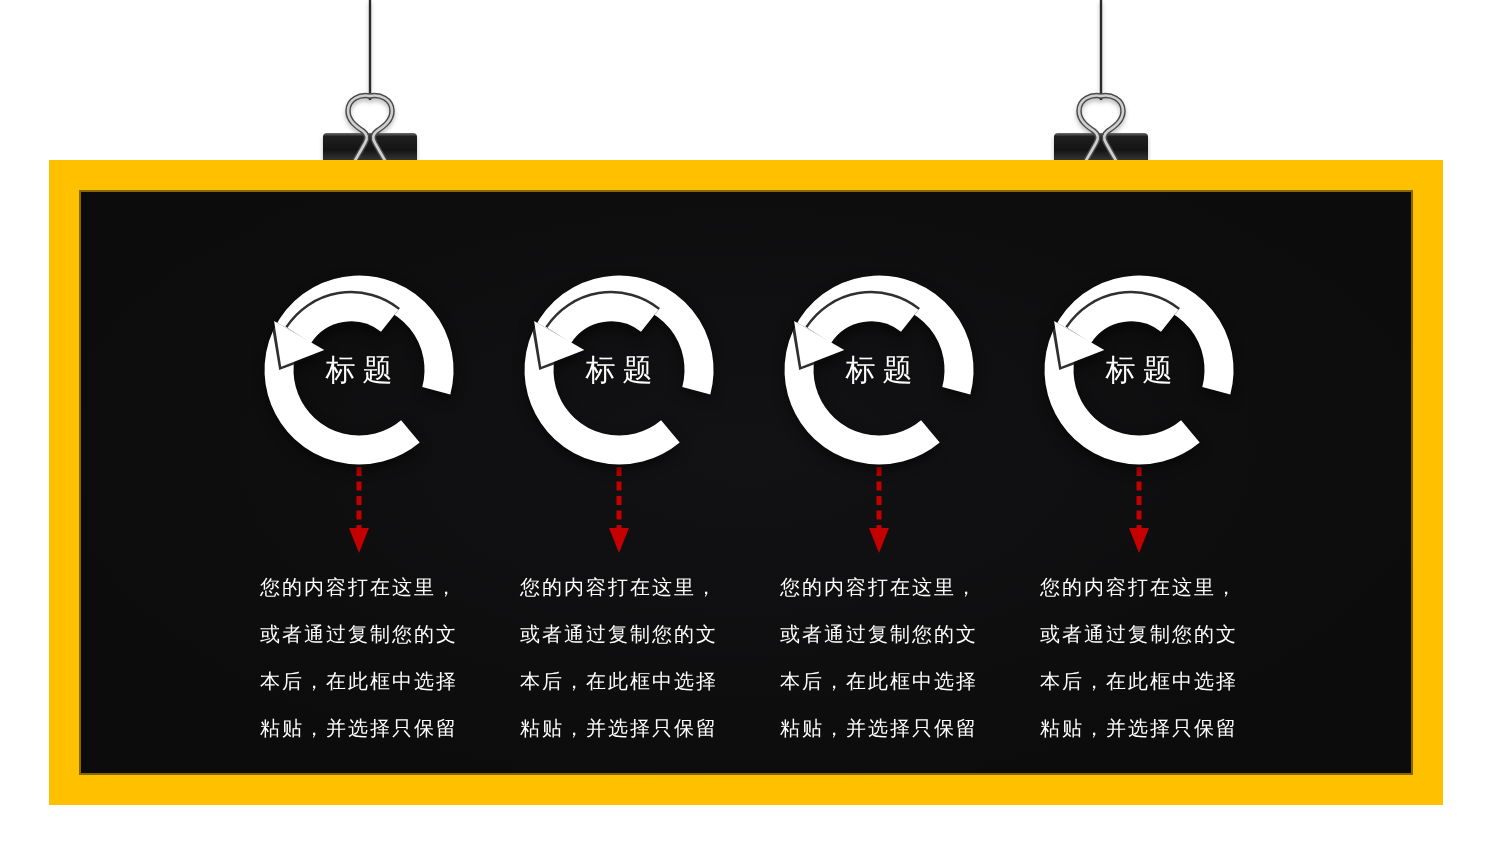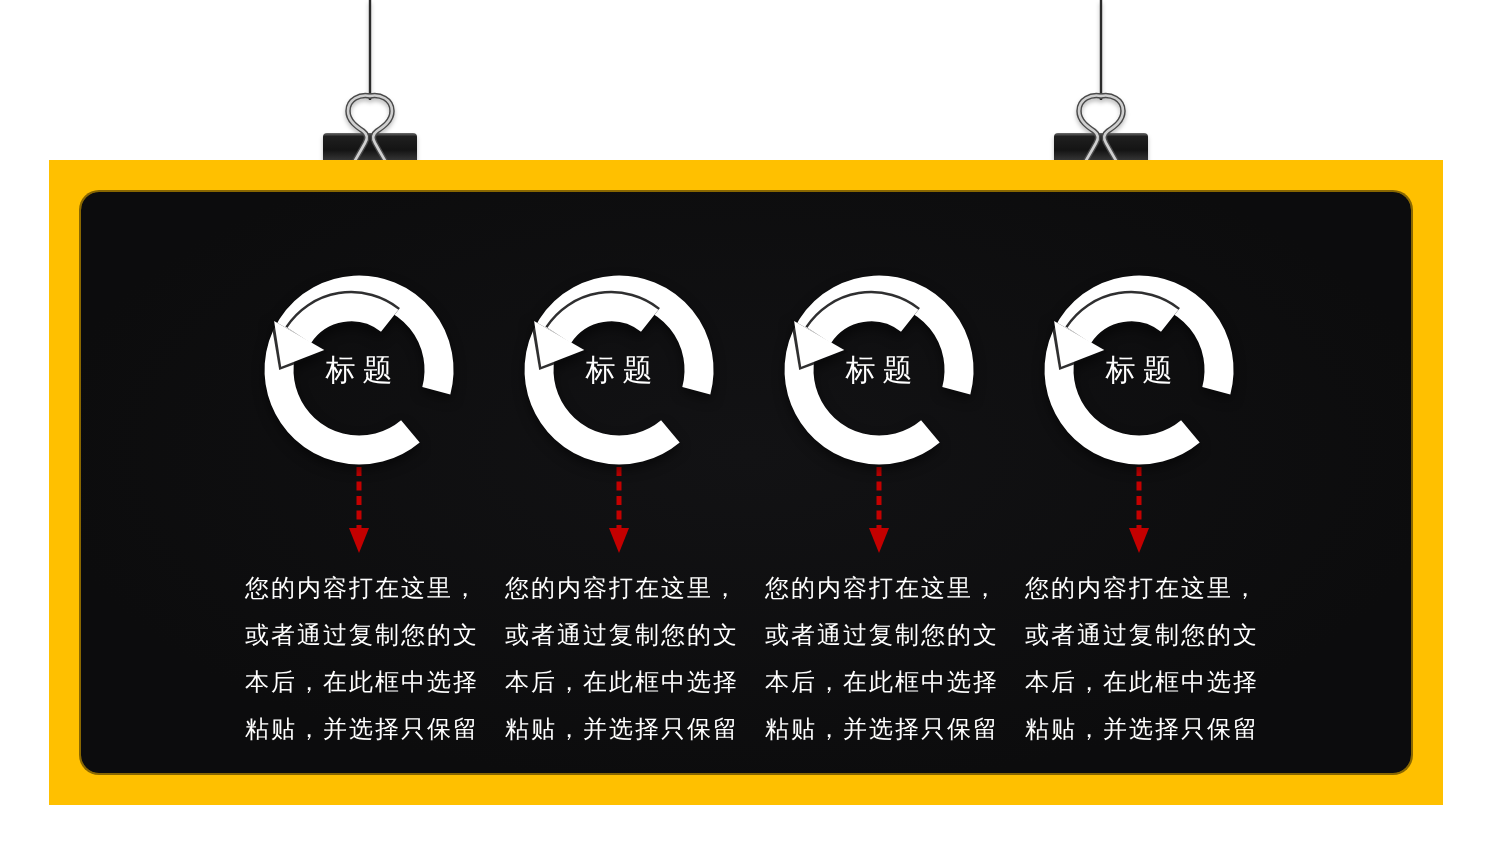--- a/index.html
+++ b/index.html
@@ -9,35 +9,35 @@
   
   .clip{position:absolute;top:0;width:120px;height:200px;
         filter:drop-shadow(0 3px 2px rgba(0,0,0,0.25));}
   .clip-left{left:310px;}
   .clip-right{left:1041px;}
 
   
   .frame{position:absolute;left:49px;top:160px;width:1394px;height:645px;background:#FFC000;}
   .board{position:absolute;left:32px;top:32px;right:32px;bottom:32px;
          background:radial-gradient(ellipse at 50% 45%,#121214 0%,#0c0c0d 75%);
-         box-shadow:0 0 0 2px rgba(40,30,0,0.55);border-radius:18px;}
+         box-shadow:0 0 0 2px rgba(40,30,0,0.55);}
 
   
   .item{position:absolute;top:76px;width:240px;display:flex;flex-direction:column;align-items:center;}
   .item.c1{left:158px;} .item.c2{left:418px;} .item.c3{left:678px;} .item.c4{left:938px;}
 
   .icon-wrap{position:relative;width:204px;height:204px;}
   .icon-wrap svg{position:absolute;inset:0;filter:drop-shadow(0 5px 6px rgba(0,0,0,0.5));}
   .title{position:absolute;inset:0;display:flex;align-items:center;justify-content:center;
          color:#ffffff;font-size:30px;letter-spacing:7px;padding-left:7px;font-weight:400;}
 
   .down-arrow{margin-top:-8px;width:24px;height:92px;}
 
-  .body{margin-top:8px;width:240px;color:#ffffff;font-size:24px;line-height:47px;
-        letter-spacing:2px;text-align:right;white-space:pre-line;}
+  .body{margin-top:8px;width:240px;color:#ffffff;font-size:20px;line-height:47px;
+        letter-spacing:2px;text-align:center;white-space:pre-line;}
 </style>
 </head>
 <body>
 
 <div class="stage">
 
   <svg class="clip clip-left" viewBox="0 0 120 200">
     <defs>
       <linearGradient id="cb" x1="0" y1="0" x2="0" y2="1">
         <stop offset="0" stop-color="#6e6e6e"></stop>

